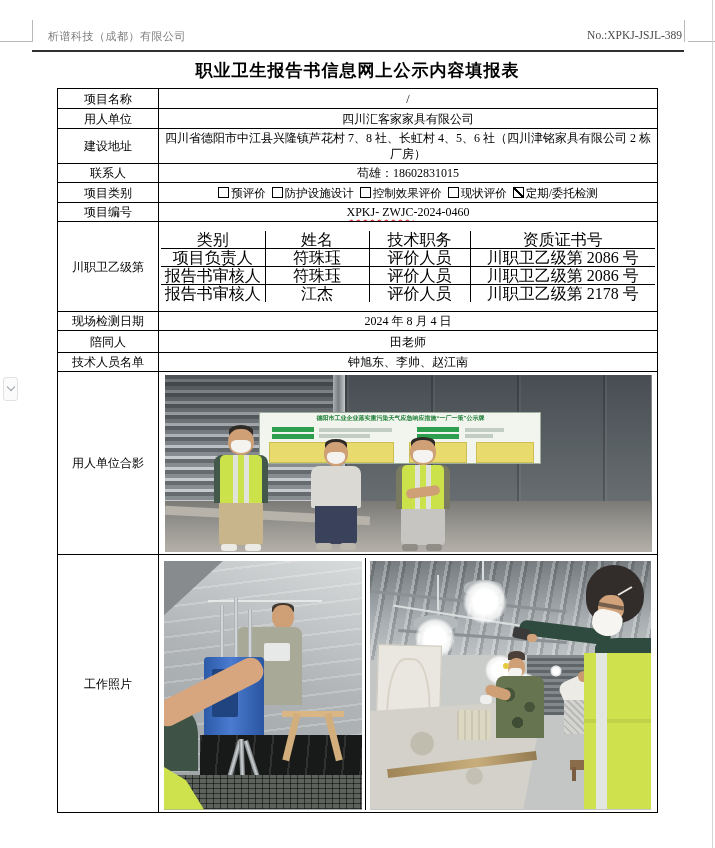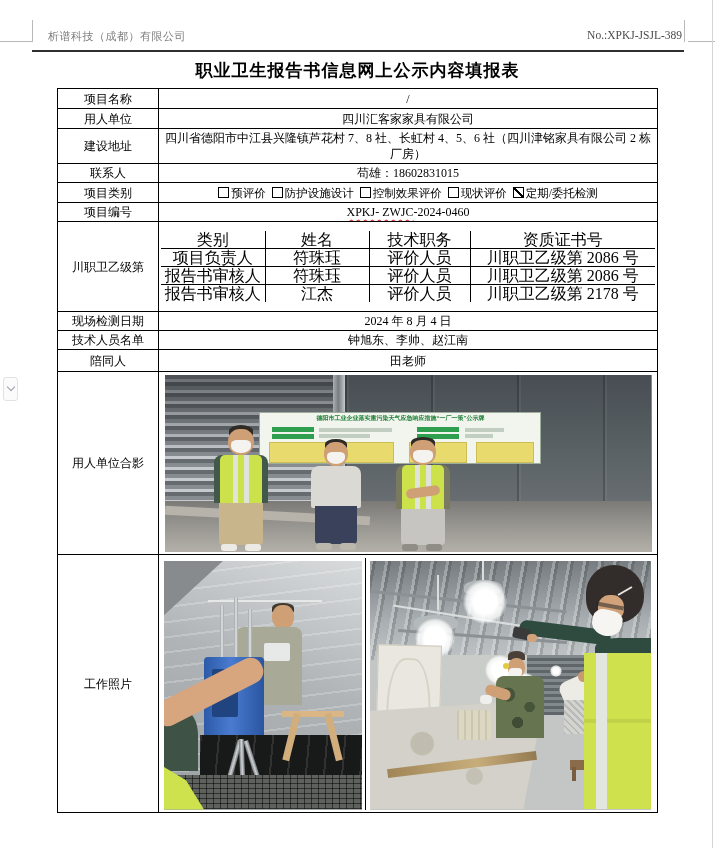--- a/index.html
+++ b/index.html
@@ -243,28 +243,28 @@
           </table>
     </td>
   </tr>
 
 
   <tr style="height:19px">
     <td class="lbl">现场检测日期</td>
     <td>2024 年 8 月 4 日</td>
   </tr>
 
+  <tr style="height:22px">
+    <td class="lbl">陪同人</td>
+    <td>田老师</td>
+  </tr>
+
   <tr style="height:19px">
     <td class="lbl">技术人员名单</td>
     <td>钟旭东、李帅、赵江南</td>
-  </tr>
-
-  <tr style="height:22px">
-    <td class="lbl">陪同人</td>
-    <td>田老师</td>
   </tr>
 
   <tr style="height:183px">
     <td class="lbl">用人单位合影</td>
     <td class="nopad" style="vertical-align:top">
       <div id="gp" class="photo">
         <div class="gp-shutter"></div>
         <div class="gp-beam"></div>
         <div class="gp-wall"></div>
         <div class="gp-ground"></div>

